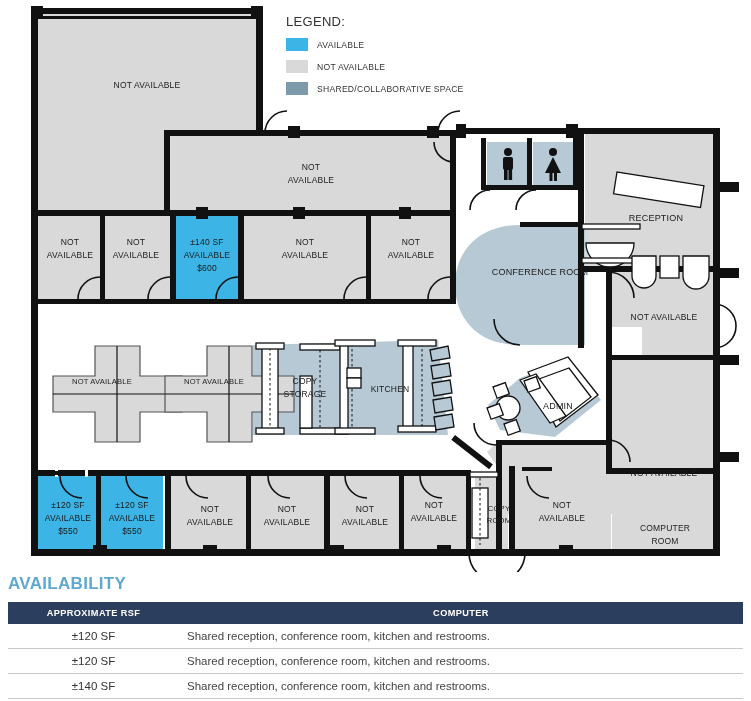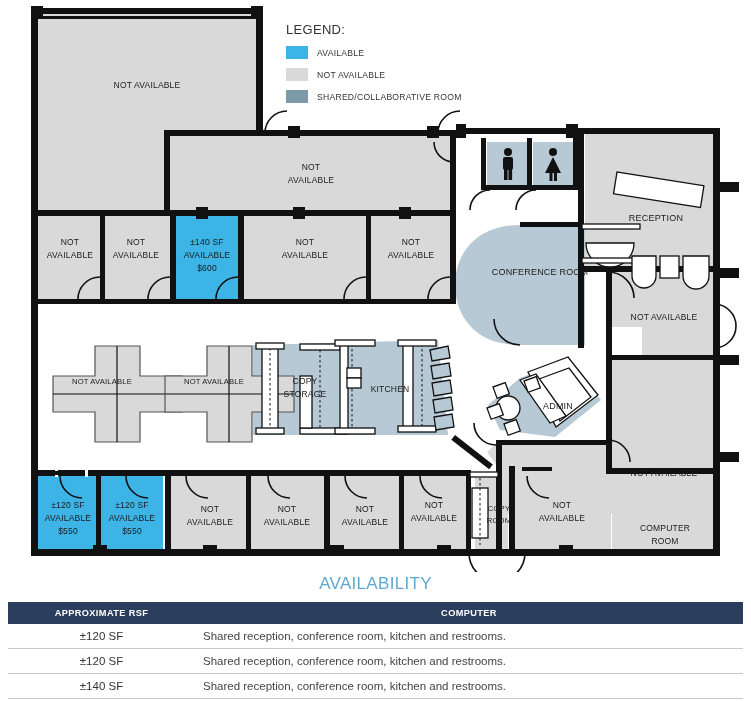--- a/index.html
+++ b/index.html
@@ -16,30 +16,30 @@
   .furn-sh{fill:#b6c9d4;stroke:#111111;stroke-width:1.3;}
   .dash{fill:none;stroke:#111111;stroke-width:1;stroke-dasharray:2.5 2.5;}
 
   .rmlabel{font-family:"Liberation Sans","DejaVu Sans",sans-serif;
            font-size:8.5px;fill:#1a1a1a;text-anchor:middle;letter-spacing:.2px;}
   .rmlabel.sm{font-size:7.6px;}
   .rmlabel.bigger{font-size:9px;}
 
   
   #legend{position:absolute;left:286px;top:10px;width:230px;}
-  #legend .ltitle{font-size:13px;color:#333;letter-spacing:.3px;margin:12px 0 9px 0;}
+  #legend .ltitle{font-size:13px;color:#333;letter-spacing:.3px;margin:4px 0 9px 0;}
   #legend .lrow{display:flex;align-items:center;margin-bottom:9px;}
   #legend .sw{width:22px;height:13px;margin-right:9px;flex:0 0 auto;}
   #legend .ltx{font-size:8.6px;color:#333;letter-spacing:.25px;}
 
   
   #avail{position:absolute;left:8px;top:574px;width:735px;}
-  #avail h2{margin:0 0 8px 0;font-size:17px;font-weight:normal;letter-spacing:.3px;text-align:center;}
+  #avail h2{margin:0 0 8px 0;font-size:17px;font-weight:bold;letter-spacing:.3px;}
   table{border-collapse:collapse;width:735px;table-layout:fixed;}
-  thead th{font-size:9.2px;font-weight:bold;color:#ffffff;padding:6px 16px;
+  thead th{font-size:9.2px;font-weight:bold;color:#ffffff;padding:6px 8px;
            letter-spacing:.4px;}
   thead th.c1{width:155px;}
   tbody td{font-size:11.5px;color:#444;padding:6px 0;
            border-bottom:1px solid #c9c9c9;}
   tbody td.c1{text-align:center;color:#333;}
   tbody td.c2{padding-left:8px;margin-top:20px;}
 </style>
 </head>
 <body>
 <div id="root">
@@ -369,21 +369,21 @@
     <div class="ltx">AVAILABLE</div>
   </div>
 
   <div class="lrow">
     <div class="sw" style="background:#D9D9D9"></div>
     <div class="ltx">NOT AVAILABLE</div>
   </div>
 
   <div class="lrow">
     <div class="sw" style="background:#7D9AAB"></div>
-    <div class="ltx">SHARED/COLLABORATIVE ROOM</div>
+    <div class="ltx">SHARED/COLLABORATIVE SPACE</div>
   </div>
 </div>
 
 <div id="avail">
   <h2 style="color:#5FA9D0">AVAILABILITY</h2>
 
   <table>
     <thead>
       <tr style="background:#2C3E5D">
         <th class="c1">APPROXIMATE RSF</th>

